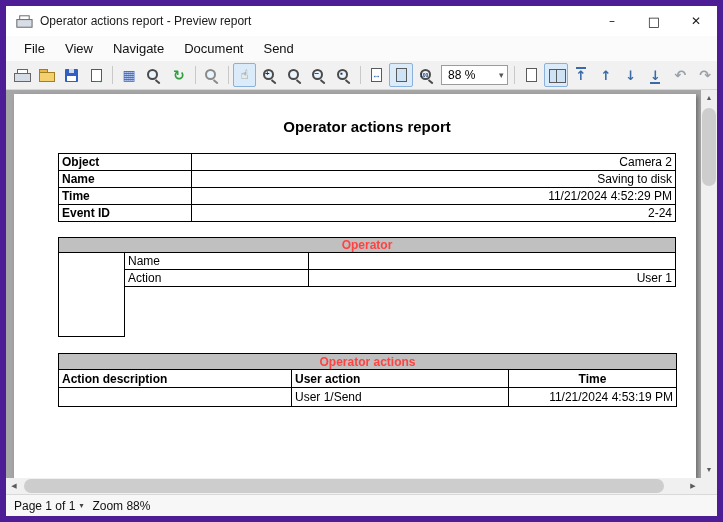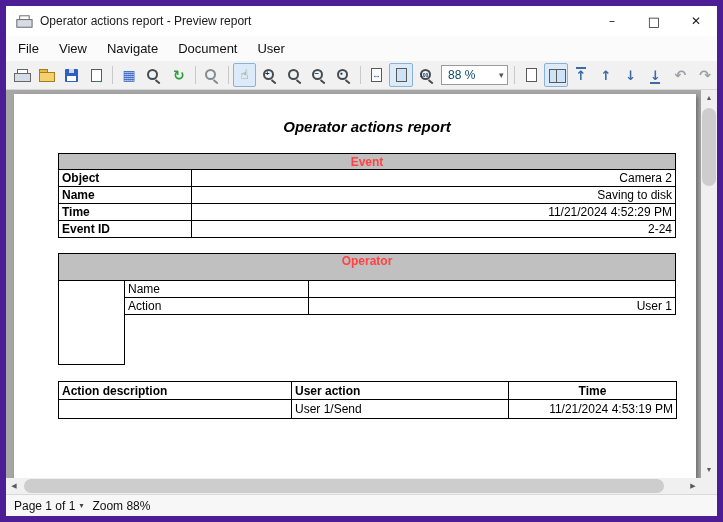--- a/index.html
+++ b/index.html
@@ -13,21 +13,21 @@
   .titlebar { height: 30px; background: #ffffff; display: flex; align-items: center; flex: none; }
   .titlebar .app-icon-wrap { margin-left: 10px; display: flex; align-items: center; }
   .titlebar .title { font-size: 12px; color: #1a1a1a; margin-left: 9px; flex: 1;
                      white-space: nowrap; overflow: hidden; }
   .win-controls { display: flex; height: 30px; }
   .win-btn { width: 42px; height: 30px; border: none; background: transparent; font-size: 12px;
              color: #1a1a1a; cursor: default; font-family: "DejaVu Sans", sans-serif; }
   .win-btn.max { font-size: 13px; }
 
   
-  .menubar { height: 25px; display: flex; align-items: center; padding-left: 2px;
+  .menubar { height: 25px; display: flex; align-items: center; padding-left: 8px;
              background: #fbfbfb; flex: none; }
   .menu-item { font-size: 13px; color: #111; padding: 3px 10px; }
 
   
   .toolbar { height: 29px; background: #f1f1f1; border-bottom: 1px solid #d6d6d6;
              display: flex; align-items: center; padding-left: 4px; gap: 1px; flex: none; }
   .tb-btn { width: 24px; height: 24px; border: 1px solid transparent; border-radius: 2px;
             background: transparent; display: flex; align-items: center; justify-content: center;
             padding: 0; cursor: default; position: relative; }
   .tb-btn.active { border-color: #8ab0dc; background: #dcebfa; }
@@ -74,54 +74,54 @@
   .ico-page.blue-page { background: #cfe3f7; }
   .fitarrow { position: absolute; left: 0; right: 0; top: 1px; font-size: 9px; color: #2a5caa;
               text-align: center; line-height: 10px; }
   .ico-pages { display: inline-block; width: 15px; height: 13px; position: relative; }
   .ico-pages::before, .ico-pages::after { content: ""; position: absolute; width: 8px; height: 12px;
               background: #cfe3f7; border: 1px solid #5a5a5a; top: 0; }
   .ico-pages::before { left: 0; } .ico-pages::after { left: 7px; }
 
   .zoom-combo { width: 68px; height: 20px; border: 1px solid #9b9b9b; background: #fff;
                 display: flex; align-items: center; margin: 0 2px; padding-left: 6px; }
-  .zoom-value { font-size: 12px; color: #0c4a6e; flex: 1; }
+  .zoom-value { font-size: 12px; color: #000000; flex: 1; }
   .combo-caret { font-size: 9px; color: #555; padding-right: 4px; }
 
   .nav-wrap { position: relative; display: inline-block; width: 14px; height: 17px; text-align: center; }
   .nav-arrow { font-size: 13px; font-weight: bold; color: #3a6aa8; line-height: 17px;
                font-family: "DejaVu Sans", sans-serif; }
   .nav-wrap.bar-top::before { content: ""; position: absolute; left: 2px; right: 2px; top: 0;
                height: 2px; background: #3a6aa8; }
   .nav-wrap.bar-bottom::after { content: ""; position: absolute; left: 2px; right: 2px; bottom: 0;
                height: 2px; background: #3a6aa8; }
 
   
   .preview { position: relative; flex: 1; background: #a6a6a6; overflow: hidden; }
   .page { position: absolute; left: 8px; top: 4px; right: 21px; bottom: 16px; background: #ffffff;
           box-shadow: 2px 2px 4px rgba(0,0,0,0.35); overflow: hidden; }
 
   .rpt-title { margin: 24px 0 0 44px; width: 618px; text-align: center; font-size: 15px;
-               font-weight: bold; color: #000; font-style: italic; }
+               font-weight: bold; color: #000; }
 
   .rpt-table { border-collapse: collapse; margin-left: 44px; width: 618px; table-layout: fixed;
                font-size: 12px; color: #000; }
   .rpt-table td { border: 1px solid #000; height: 17px; padding: 0 3px; overflow: hidden;
                   white-space: nowrap; }
   .rpt-table tr.hdr td { background: #c0c0c0; color: #ff4242; font-weight: bold; text-align: center;
                   height: 16px; }
   .rpt-table td.lbl { font-weight: bold; }
   .rpt-table td.val { text-align: right; }
   .rpt-table td.center { text-align: center; }
   .rpt-table td.bold { font-weight: bold; }
   .event-table { margin-top: 18px; }
 
   .operator-block { margin: 15px 0 0 44px; width: 618px; font-size: 12px; color: #000; }
   .op-hdr { background: #c0c0c0; color: #ff4242; font-weight: bold; text-align: center;
-            border: 1px solid #000; height: 28px; line-height: 15px; }
+            border: 1px solid #000; height: 16px; line-height: 15px; }
   .op-body { display: flex; }
   .photo-cell { width: 67px; height: 84px; border: 1px solid #000; border-top: none;
                 background: #fff; flex: none; }
   .op-rows { flex: 1; }
   .op-row { display: flex; height: 17px; line-height: 16px; }
   .op-row .olbl { width: 184px; border-right: 1px solid #000; border-bottom: 1px solid #000;
                   padding: 0 3px; flex: none; }
   .op-row .oval { flex: 1; border-right: 1px solid #000; border-bottom: 1px solid #000;
                   padding: 0 3px; text-align: right; }
 
@@ -166,21 +166,21 @@
       <button class="win-btn max">□</button>
       <button class="win-btn close">✕</button>
     </div>
   </div>
 
   <div class="menubar">
     <span class="menu-item">File</span>
     <span class="menu-item">View</span>
     <span class="menu-item">Navigate</span>
     <span class="menu-item">Document</span>
-    <span class="menu-item">User</span>
+    <span class="menu-item">Send</span>
   </div>
 
   <div class="toolbar">
     <button class="tb-btn">
         <span class="ico-print"></span>
       </button>
     <button class="tb-btn">
         <span class="ico-folder"></span>
       </button>
     <button class="tb-btn">
@@ -282,23 +282,20 @@
     <div class="page">
 
       <div class="rpt-title">Operator actions report</div>
 
       <table class="rpt-table event-table">
         <colgroup>
             <col style="width:133px">
             <col>
           </colgroup>
         <tbody>
-            <tr class="hdr">
-              <td colspan="2">Event</td>
-            </tr>
         <tr>
               <td class="lbl">Object</td>
               <td class="val">Camera 2</td>
             </tr>
         <tr>
               <td class="lbl">Name</td>
               <td class="val">Saving to disk</td>
             </tr>
         <tr>
               <td class="lbl">Time</td>
@@ -328,20 +325,23 @@
         </div>
       </div>
 
       <table class="rpt-table actions-table">
         <colgroup>
             <col style="width:233px">
             <col style="width:217px">
             <col style="width:168px">
           </colgroup>
         <tbody>
+            <tr class="hdr">
+              <td colspan="3">Operator actions</td>
+            </tr>
         <tr class="cols">
           <td class="bold">Action description</td>
           <td class="bold">User action</td>
           <td class="bold center">Time</td>
         </tr>
         <tr class="data">
           <td></td>
           <td>User 1/Send</td>
           <td class="val">11/21/2024 4:53:19 PM</td>
         </tr>

